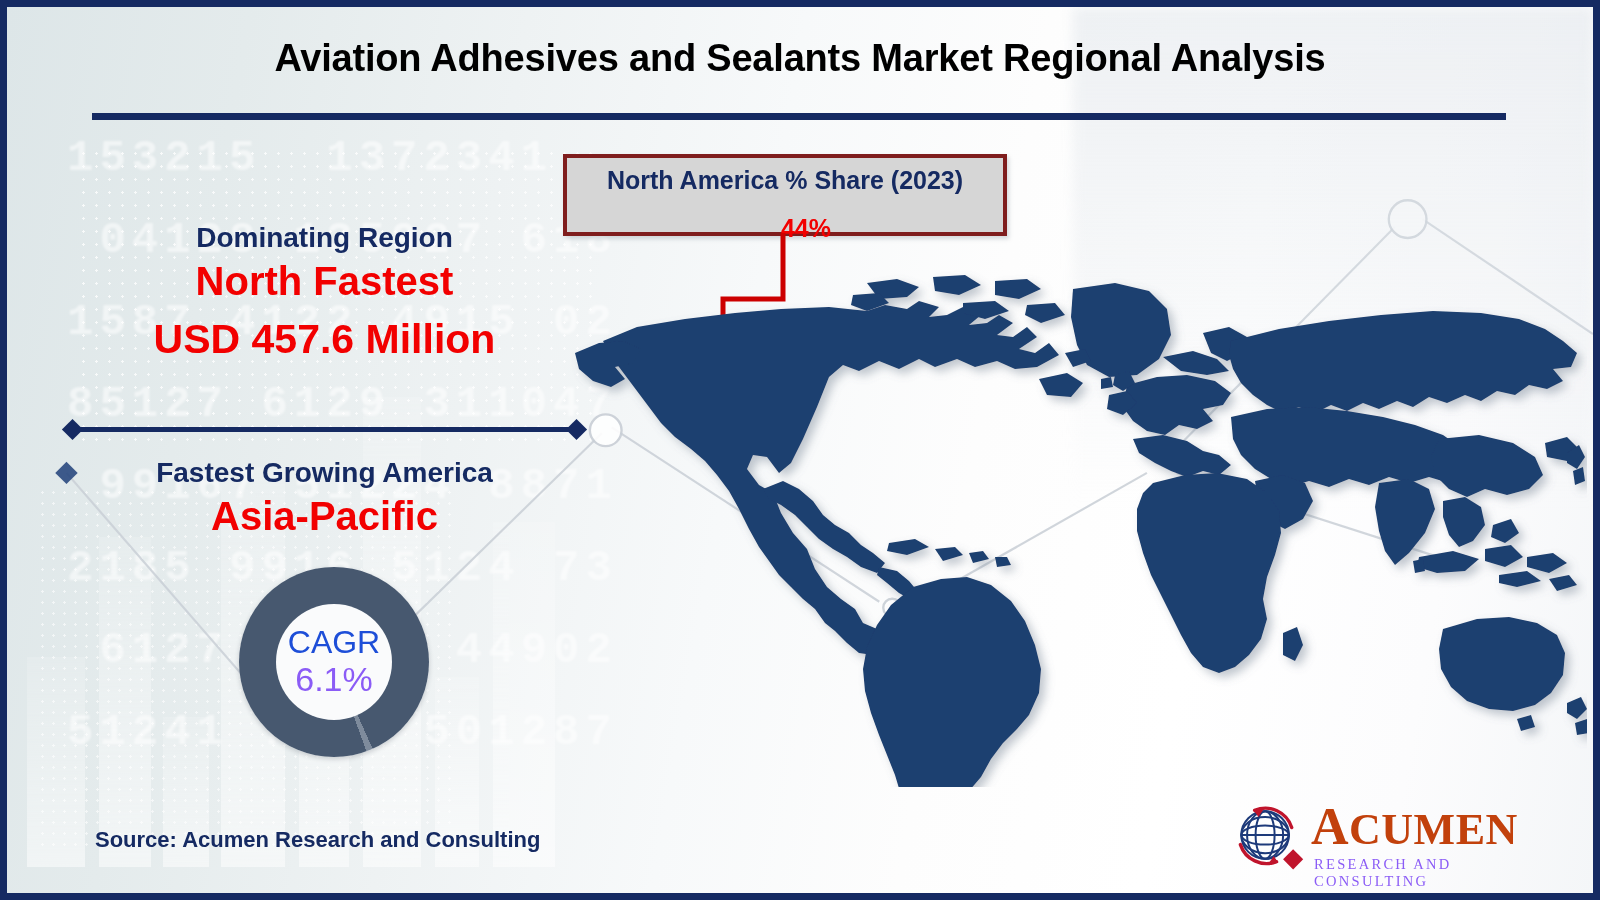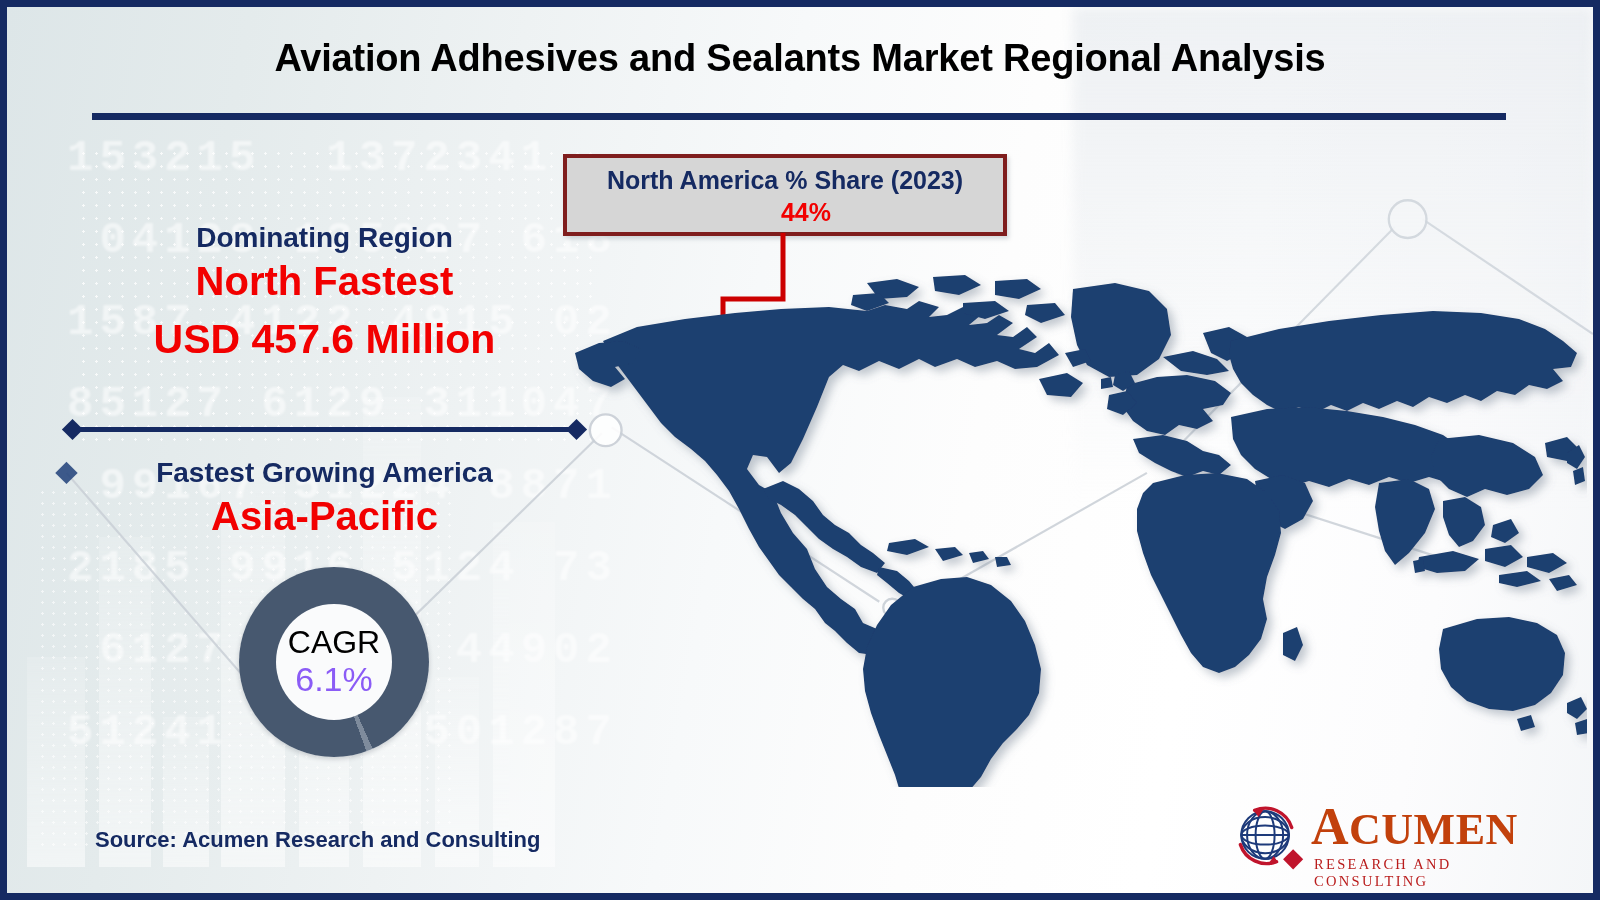--- a/index.html
+++ b/index.html
@@ -197,21 +197,21 @@
     left: 37px; top: 37px;
     width: 116px; height: 116px;
     border-radius: 50%;
     background: #fafbfc;
     display: flex;
     flex-direction: column;
     align-items: center;
     justify-content: center;
   }
   .donut-cagr {
-    color: #000000;
+    color: #1d4ed8;
     font-size: 32px;
     line-height: 1.02;
   }
   .donut-pct {
     color: #8b5cf6;
     font-size: 34px;
     line-height: 1.1;
     margin-top: 2px;
   }
 
@@ -241,21 +241,21 @@
   .callout-title {
     color: #152a62;
     font-size: 25px;
     font-weight: bold;
     margin-top: 8px;
   }
   .callout-value {
     color: #f20000;
     font-size: 25px;
     font-weight: bold;
-    margin-top: 3px;
+    margin-top: 19px;
     padding-left: 42px;
   }
   .arrow-svg {
     position: absolute;
     left: 660px;
     top: 226px;
     width: 180px;
     height: 175px;
     pointer-events: none;
   }
@@ -292,21 +292,21 @@
   .logo-main {
     color: #c2410c;
     font-family: "Liberation Serif", serif;
     font-size: 44px;
     font-weight: bold;
     line-height: 1;
     letter-spacing: 0.5px;
   }
   .logo-main .cap { font-size: 52px; }
   .logo-sub {
-    color: #b91c1c;
+    color: #8b5cf6;
     font-family: "Liberation Serif", serif;
     font-size: 14.5px;
     letter-spacing: 2.3px;
     margin-top: 3px;
     margin-left: 3px;
   }
 </style>
 </head>
 <body>
 

